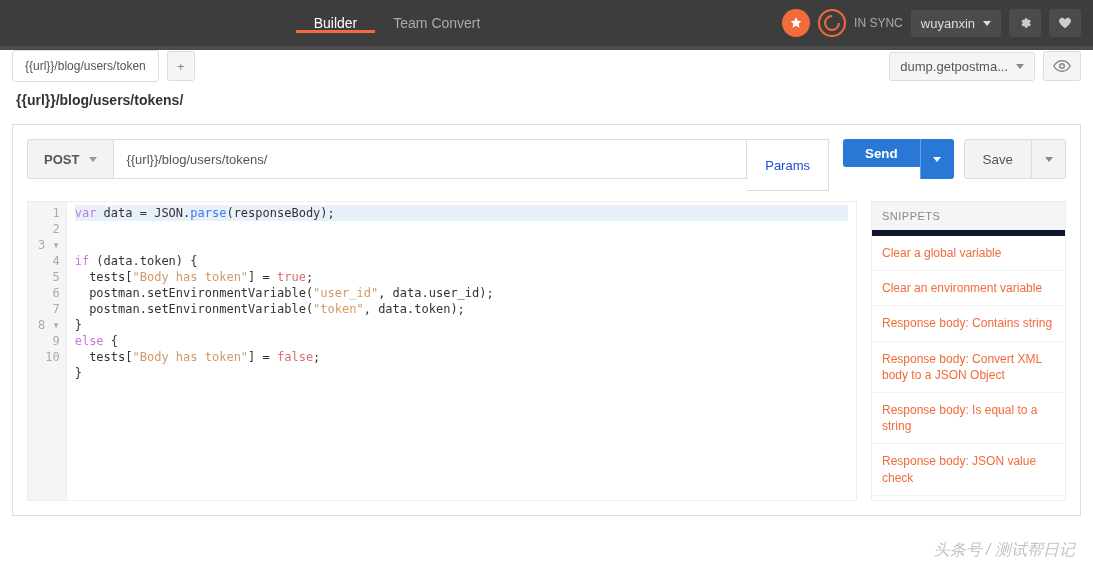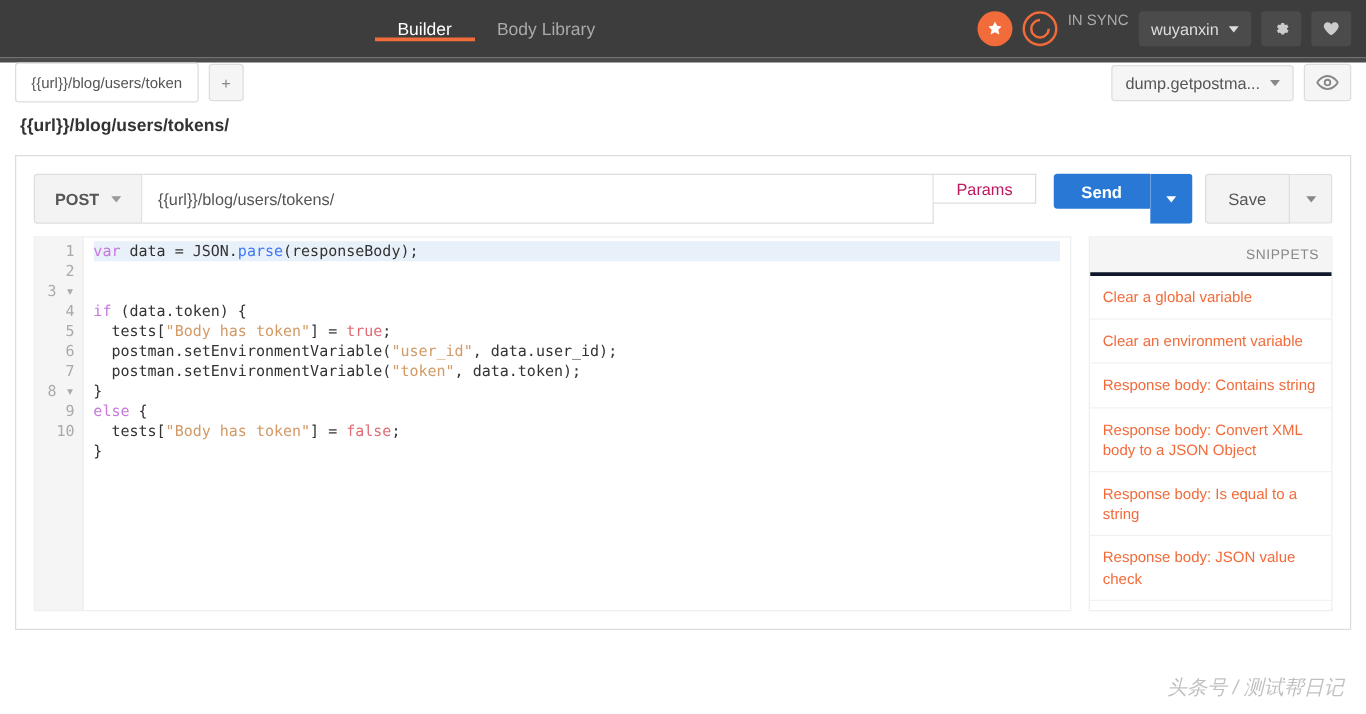--- a/index.html
+++ b/index.html
@@ -5,21 +5,21 @@
 * { box-sizing: border-box; margin: 0; padding: 0; }
 body { font-family: -apple-system, "Helvetica Neue", Arial, sans-serif; font-size: 13px; background: #fff; color: #555; }
 
 
 .header { background: #3d3d3d; height: 46px; display: flex; align-items: center; padding: 0 12px; }
 .header-left { flex: 1; display: flex; justify-content: center; }
 .header-tabs { display: flex; gap: 0; }
 .header-tab { color: #aaa; font-size: 14px; padding: 2px 18px; cursor: pointer; position: relative; }
 .header-tab.active { color: #fff; }
 .header-tab.active::after { content:""; position:absolute; left:0; right:0; bottom:0; height:3px; background:#f26b3a; }
-.header-right { display: flex; gap: 8px; }
+.header-right { display: flex; align-items: center; gap: 8px; }
 .circ-icon { width:28px; height:28px; border-radius:50%; display:flex; align-items:center; justify-content:center; }
 .circ1 { background:#f26b3a; }
 .circ2 { border:2px solid #f26b3a; padding:2px; }
 .circ2 .inner { width:16px; height:16px; border-radius:50%; border:2px solid #f26b3a; border-top-color:transparent; transform:rotate(45deg); }
 .sync-text { color:#aaa; font-size:12px; }
 .user-drop { background:#4b4b4b; color:#ddd; padding:6px 10px; display:flex; align-items:center; gap:8px; border-radius:3px; cursor:pointer; }
 .head-btn { background:#4b4b4b; width:32px; height:28px; border-radius:3px; display:flex; align-items:center; justify-content:center; cursor:pointer; }
 
 
 .subhead { height:4px; background:#4b4b4b; }
@@ -35,21 +35,21 @@
 
 .title-row { padding: 0 16px 12px; font-weight:700; color:#333; font-size:14px; }
 
 
 .panel { margin: 4px 12px 16px; border:1px solid #ddd; padding:14px 14px 0; background:#fff; }
 
 
 .url-row { display:flex; gap:0; margin-bottom:10px; }
 .method { border:1px solid #ddd; background:#f3f3f3; padding:0 16px; display:flex; align-items:center; gap:10px; font-weight:700; color:#555; border-radius:3px 0 0 3px; height:40px; cursor:pointer; }
 .url-input { flex:1; border:1px solid #ddd; border-left:0; height:40px; padding:0 12px; font-size:13px; color:#555; }
-.params-btn { border:1px solid #ddd; border-left:0; background:#fff; height:24px; padding:0 18px; color:#be185d; cursor:pointer; display:flex; align-items:center; }
+.params-btn { border:1px solid #ddd; border-left:0; background:#fff; height:52px; padding:0 18px; color:#1d4ed8; cursor:pointer; display:flex; align-items:center; }
 .send-btn { background:#2978d6; color:#fff; border:0; height:28px; padding:0 22px; font-weight:600; margin-left:14px; border-radius:3px 0 0 3px; cursor:pointer; }
 .send-caret { background:#2978d6; color:#fff; border:0; border-left:1px solid rgba(255,255,255,.3); height:40px; width:34px; border-radius:0 3px 3px 0; cursor:pointer; display:flex; align-items:center; justify-content:center; }
 .save-btn { background:#f3f3f3; border:1px solid #ddd; height:40px; padding:0 18px; color:#555; margin-left:10px; border-radius:3px 0 0 3px; cursor:pointer; }
 .save-caret { background:#f3f3f3; border:1px solid #ddd; border-left:0; height:40px; width:34px; border-radius:0 3px 3px 0; cursor:pointer; display:flex; align-items:center; justify-content:center; color:#888; }
 
 
 .reqtabs { display:flex; align-items:center; gap:28px; padding:6px 4px 0; border-bottom:1px solid transparent; }
 .reqtab { color:#888; font-size:13px; padding:8px 2px 12px; cursor:pointer; position:relative; }
 .reqtab.active { color:#555; }
 .reqtab.active::after { content:""; position:absolute; left:0; right:0; bottom:0; height:3px; background:#f26b3a; }
@@ -68,38 +68,38 @@
 .editor-wrap { flex:1; display:flex; border:1px solid #eee; min-height:300px; }
 .gutter { background:#f5f5f5; border-right:1px solid #eee; text-align:right; padding:3px 6px 3px 10px; color:#aaa; font-family:Menlo,Consolas,monospace; font-size:12px; line-height:16px; white-space:pre; user-select:none; }
 .code { flex:1; padding:3px 8px; font-family:Menlo,Consolas,monospace; font-size:12px; line-height:16px; white-space:pre; color:#333; overflow:auto; }
 .code .kw { color:#c678dd; }
 .code .mtd { color:#4078f2; }
 .code .str { color:#d19a66; }
 .code .bool { color:#e06c75; }
 .code .curline { background:#e8f0fa; display:block; }
 
 .snippets { width:195px; border:1px solid #eee; display:flex; flex-direction:column; min-height:300px; max-height:300px; overflow:auto; }
-.sn-header { background:#f5f5f5; color:#888; font-size:11px; letter-spacing:.5px; padding:8px 10px; border-bottom:3px solid #0f172a;text-align:right; }
+.sn-header { background:#f5f5f5; color:#888; font-size:11px; letter-spacing:.5px; padding:8px 10px; border-bottom:6px solid #0f172a; }
 .sn-item { color:#f26b3a; font-size:12px; padding:9px 10px; border-bottom:1px solid #f2f2f2; cursor:pointer; line-height:1.35; }
 
 
 .chev { display:inline-block; width:0; height:0; border-left:5px solid transparent; border-right:5px solid transparent; border-top:6px solid currentColor; }
 .chev-s { border-left-width:4px; border-right-width:4px; border-top-width:5px; }
 
 
 .watermark { position:fixed; right:18px; bottom:10px; color:rgba(0,0,0,.25); font-size:16px; font-style:italic; pointer-events:none; }
 </style>
 </head>
 <body>
 
 <div class="header">
   <div class="header-left">
     <div class="header-tabs">
       <div class="header-tab active">Builder</div>
-      <div class="header-tab">Body Library</div>
+      <div class="header-tab">Team Convert</div>
     </div>
   </div>
   <div class="header-right">
     <div class="circ-icon circ1">
       <svg width="14" height="14" viewBox="0 0 24 24" fill="#fff">
           <path d="M12 2l3 6 6 .9-4.5 4.3L18 20l-6-3.2L6 20l1.5-6.8L3 8.9 9 8z"></path>
         </svg>
     </div>
     <div class="circ-icon circ2">
         <div class="inner"></div>

